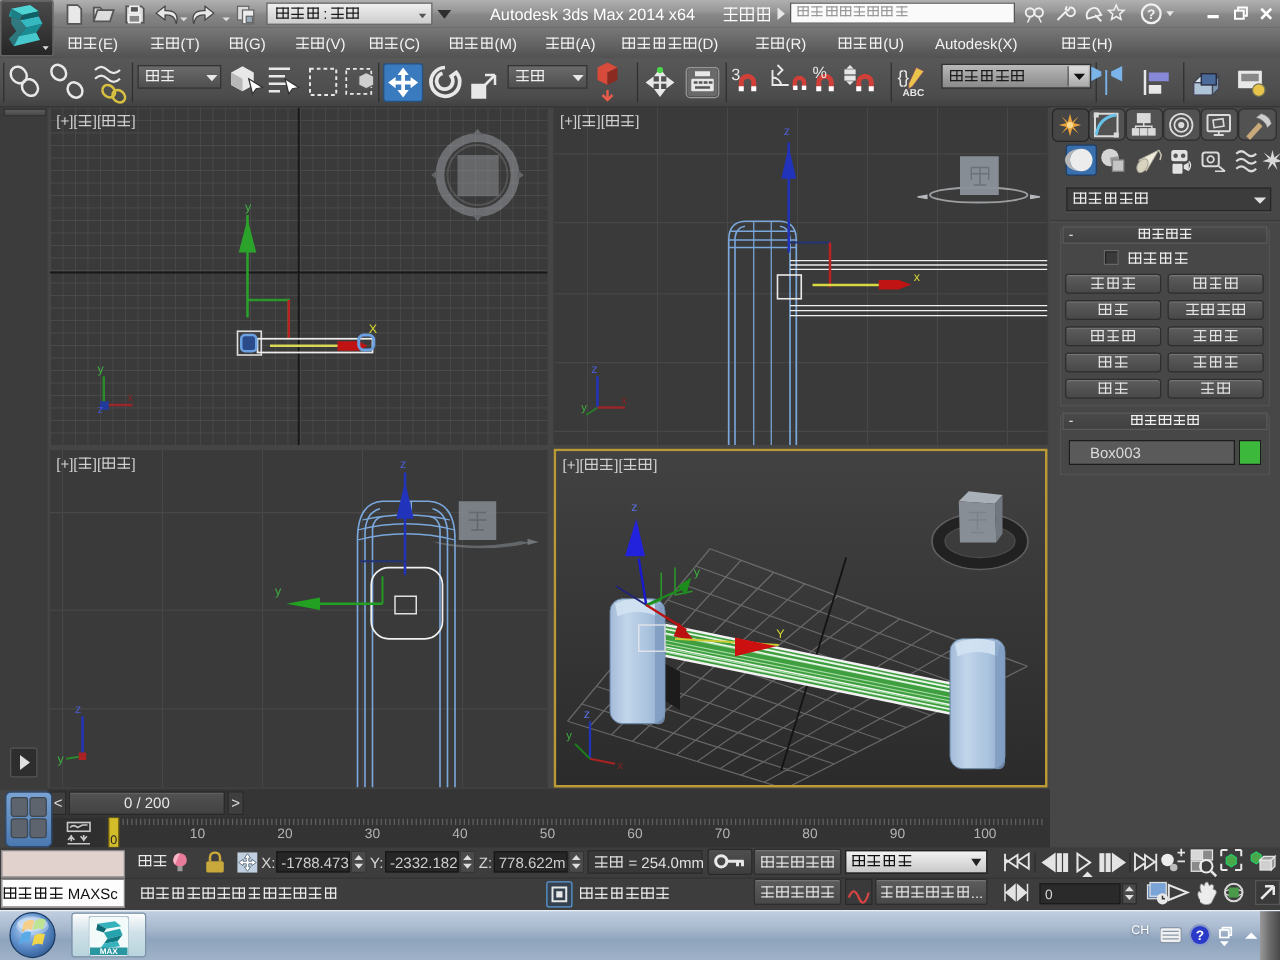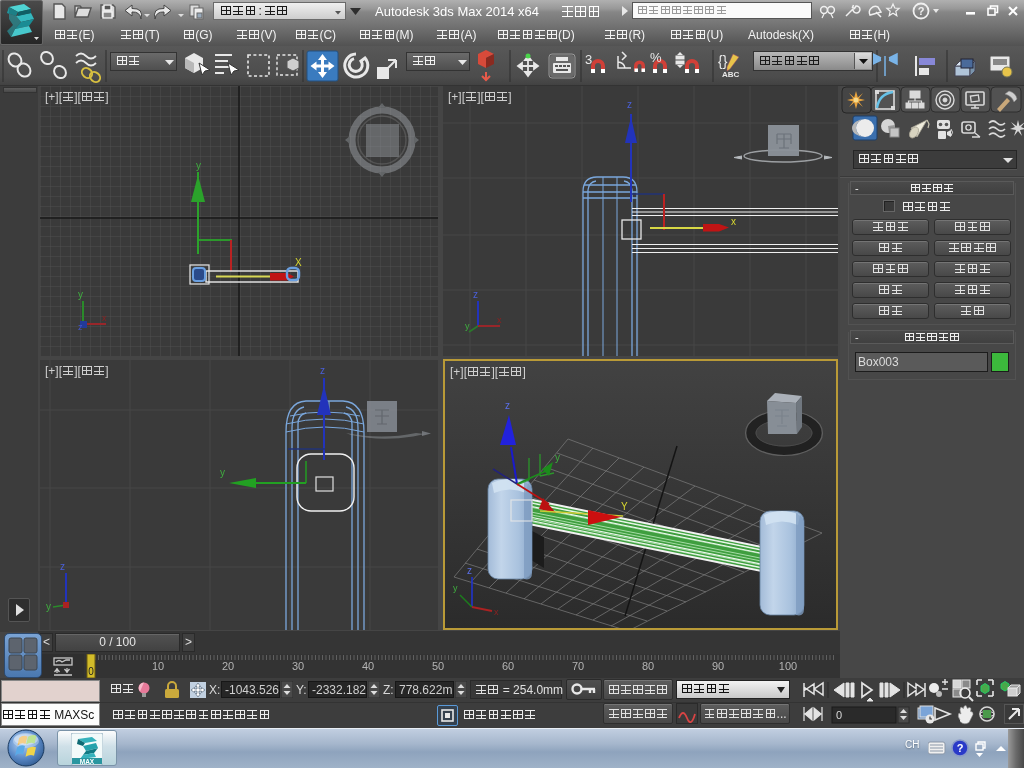--- a/index.html
+++ b/index.html
@@ -52,21 +52,21 @@
           </g>
  </g>
  <path d="M100 13 l3 3 3 -3 z M134 13 l3 3 3 -3 z" fill="#ddd"></path>
 </svg>
 <div class="abs" style="left:213px;top:2px;width:133px;height:18px;background:linear-gradient(#efefef,#cdcdcd);border:1px solid #6a6a6a;color:#1a1a1a;line-height:17px;padding-left:6px"><i class="c"></i><i class="c t"></i><i class="c"></i><span style="margin:0 2px">:</span><i class="c t"></i><i class="c"></i><svg class="abs" style="right:3px;top:7px" width="8" height="6">
           <path d="M1 1 l3 3.5 3 -3.5 z" fill="#555"></path>
         </svg></div>
 <svg class="abs" style="left:349px;top:7px" width="14" height="10">
         <path d="M1 1 h11 l-5.5 7 z" fill="#2e2e2e"></path>
       </svg>
-<div class="abs" style="left:375px;top:4px;color:#fff;font-size:13px">Autodesk 3ds Max  2014 x64&nbsp;&nbsp;&nbsp;&nbsp;&nbsp;&nbsp;<i class="c t"></i><i class="c"></i><i class="c"></i></div>
+<div class="abs" style="left:392px;top:4px;color:#fff;font-size:13px">Autodesk 3ds Max  2014 x64&nbsp;&nbsp;&nbsp;&nbsp;&nbsp;&nbsp;<i class="c t"></i><i class="c"></i><i class="c"></i></div>
 <svg class="abs" style="left:620px;top:6px" width="10" height="10">
         <path d="M2 0 l6 5 -6 5 z" fill="#e8e8e8"></path>
       </svg>
 <div class="abs" style="left:632px;top:2px;width:180px;height:17px;background:#fafafa;border:1px solid #555;color:#9a9a9a;font-style:italic;line-height:15px;padding-left:4px;font-size:11px"><i class="c"></i><i class="c t"></i><i class="c"></i><i class="c"></i><i class="c t"></i><i class="c"></i><i class="c"></i><i class="c t"></i></div>
 <svg class="abs" style="left:818px;top:2px" width="130" height="18" viewBox="0 0 130 18">
  <g stroke="#f0f0f0" stroke-width="1.5" fill="none">
   <circle cx="6" cy="8" r="3.4"></circle>
           <circle cx="13" cy="8" r="3.4"></circle>
           <path d="M6 12 l-2 4 M13 12 l2 4" stroke-width="1.2"></path>
   <path d="M28 14 l7 -7 m0 0 a3.5 3.5 0 1 0 3 -3 l-1.5 2.5 -2 -1 1 -2.5"></path>
@@ -509,26 +509,26 @@
 <div class="btn" style="left:94px;top:133px;width:77px;height:16px;line-height:15px"><i class="c"></i><i class="c t"></i><i class="c"></i></div>
 <div class="btn" style="left:12px;top:154px;width:77px;height:16px;line-height:15px"><i class="c"></i><i class="c t"></i></div>
 <div class="btn" style="left:94px;top:154px;width:77px;height:16px;line-height:15px"><i class="c t"></i><i class="c"></i><i class="c t"></i><i class="c"></i></div>
 <div class="btn" style="left:12px;top:175px;width:77px;height:16px;line-height:15px"><i class="c"></i><i class="c t"></i><i class="c"></i></div>
 <div class="btn" style="left:94px;top:175px;width:77px;height:16px;line-height:15px"><i class="c t"></i><i class="c"></i><i class="c t"></i></div>
 <div class="btn" style="left:12px;top:196px;width:77px;height:16px;line-height:15px"><i class="c"></i><i class="c t"></i></div>
 <div class="btn" style="left:94px;top:196px;width:77px;height:16px;line-height:15px"><i class="c t"></i><i class="c"></i><i class="c t"></i></div>
 <div class="btn" style="left:12px;top:217px;width:77px;height:16px;line-height:15px"><i class="c"></i><i class="c t"></i></div>
 <div class="btn" style="left:94px;top:217px;width:77px;height:16px;line-height:15px"><i class="c t"></i><i class="c"></i></div>
 <div class="abs" style="left:10px;top:244px;width:164px;height:14px;background:linear-gradient(#4a4a4a,#404040);border:1px solid #5a5a5a;color:#f0f0f0;font-size:11px;text-align:center;line-height:13px"><span class="abs" style="left:4px;top:0">-</span><i class="c"></i><i class="c t"></i><i class="c"></i><i class="c t"></i><i class="c"></i></div>
-<div class="abs" style="left:15px;top:266px;width:133px;height:20px;background:#5a5a5a;border:1px solid #1c1c1c;color:#dcdcdc;line-height:18px;padding-left:2px">Box003</div>
+<div class="abs" style="left:15px;top:266px;width:133px;height:20px;background:#5a5a5a;border:1px solid #1c1c1c;color:#dcdcdc;line-height:18px;padding-left:16px">Box003</div>
 <div class="abs" style="left:151px;top:266px;width:18px;height:20px;background:#3cb93c;border:1px solid #1c1c1c"></div>
 </div>
 <div id="timerow" class="abs">
 <div class="abs" style="left:2px;top:2px;width:13px;height:19px;background:#3f3f3f;border:1px solid #2a2a2a;color:#ddd;text-align:center;line-height:17px">&lt;</div>
-<div class="abs" style="left:17px;top:2px;width:125px;height:19px;background:linear-gradient(#525252,#424242);border:1px solid #2a2a2a;box-shadow:inset 0 1px 0 #666;color:#e8e8e8;text-align:center;line-height:17px">0 / 100</div>
+<div class="abs" style="left:17px;top:2px;width:125px;height:19px;background:linear-gradient(#525252,#424242);border:1px solid #2a2a2a;box-shadow:inset 0 1px 0 #666;color:#e8e8e8;text-align:center;line-height:17px">0 / 200</div>
 <div class="abs" style="left:144px;top:2px;width:13px;height:19px;background:#3f3f3f;border:1px solid #2a2a2a;color:#ddd;text-align:center;line-height:17px">&gt;</div>
 </div>
 <div id="trackbar" class="abs">
 <svg width="802" height="24" viewBox="0 0 802 24">
 <rect width="802" height="24" fill="#2f2f2f"></rect>
 <rect x="46" y="0" width="770" height="24" fill="#333"></rect>
 <g stroke="#606060" stroke-width="1" id="ticks">
           <line x1="50.0" y1="1" x2="50.0" y2="6"></line>
           <line x1="53.5" y1="1" x2="53.5" y2="6"></line>
           <line x1="57.0" y1="1" x2="57.0" y2="6"></line>
@@ -768,21 +768,21 @@
         <rect x="6" y="12" width="4" height="4" fill="#999"></rect>
 <path d="M32 8 v-3 a4 4 0 0 1 8 0 v3" fill="none" stroke="#caa93c" stroke-width="2"></path>
         <rect x="29" y="8" width="14" height="9" rx="1.5" fill="#caa93c"></rect>
 <g transform="translate(62,9)">
           <rect x="-8" y="-8" width="16" height="16" fill="#e8e8e8"></rect>
           <rect x="-8" y="-8" width="16" height="16" fill="#4a88c8" opacity=".25"></rect>
           <path d="M0 -7 l2.5 3.5 h-1.5 v2.5 h2.5 v-1.5 l3.5 2.5 -3.5 2.5 v-1.5 h-2.5 v2.5 h1.5 l-2.5 3.5 -2.5 -3.5 h1.5 v-2.5 h-2.5 v1.5 l-3.5 -2.5 3.5 -2.5 v1.5 h2.5 v-2.5 h-1.5 z" fill="#fff" stroke="#456" stroke-width=".6"></path>
         </g>
 </svg>
 <span class="abs" style="left:209px;top:5px;color:#d8d8d8">X:</span>
-<div class="fld" style="left:221px;top:3px;width:59px;height:17px;line-height:16px;padding-left:3px">-1043.526</div>
+<div class="fld" style="left:221px;top:3px;width:59px;height:17px;line-height:16px;padding-left:3px">-1788.473</div>
 <svg class="abs" style="left:281px;top:3px" width="12" height="17">
         <rect width="12" height="17" fill="#4a4a4a" stroke="#2c2c2c"></rect>
         <path d="M2.5 7 l3.5 -4 3.5 4 z M2.5 10 l3.5 4 3.5 -4 z" fill="#ddd"></path>
       </svg>
 <span class="abs" style="left:296px;top:5px;color:#d8d8d8">Y:</span>
 <div class="fld" style="left:308px;top:3px;width:59px;height:17px;line-height:16px;padding-left:3px">-2332.182</div>
 <svg class="abs" style="left:368px;top:3px" width="12" height="17">
         <rect width="12" height="17" fill="#4a4a4a" stroke="#2c2c2c"></rect>
         <path d="M2.5 7 l3.5 -4 3.5 4 z M2.5 10 l3.5 4 3.5 -4 z" fill="#ddd"></path>
       </svg>

